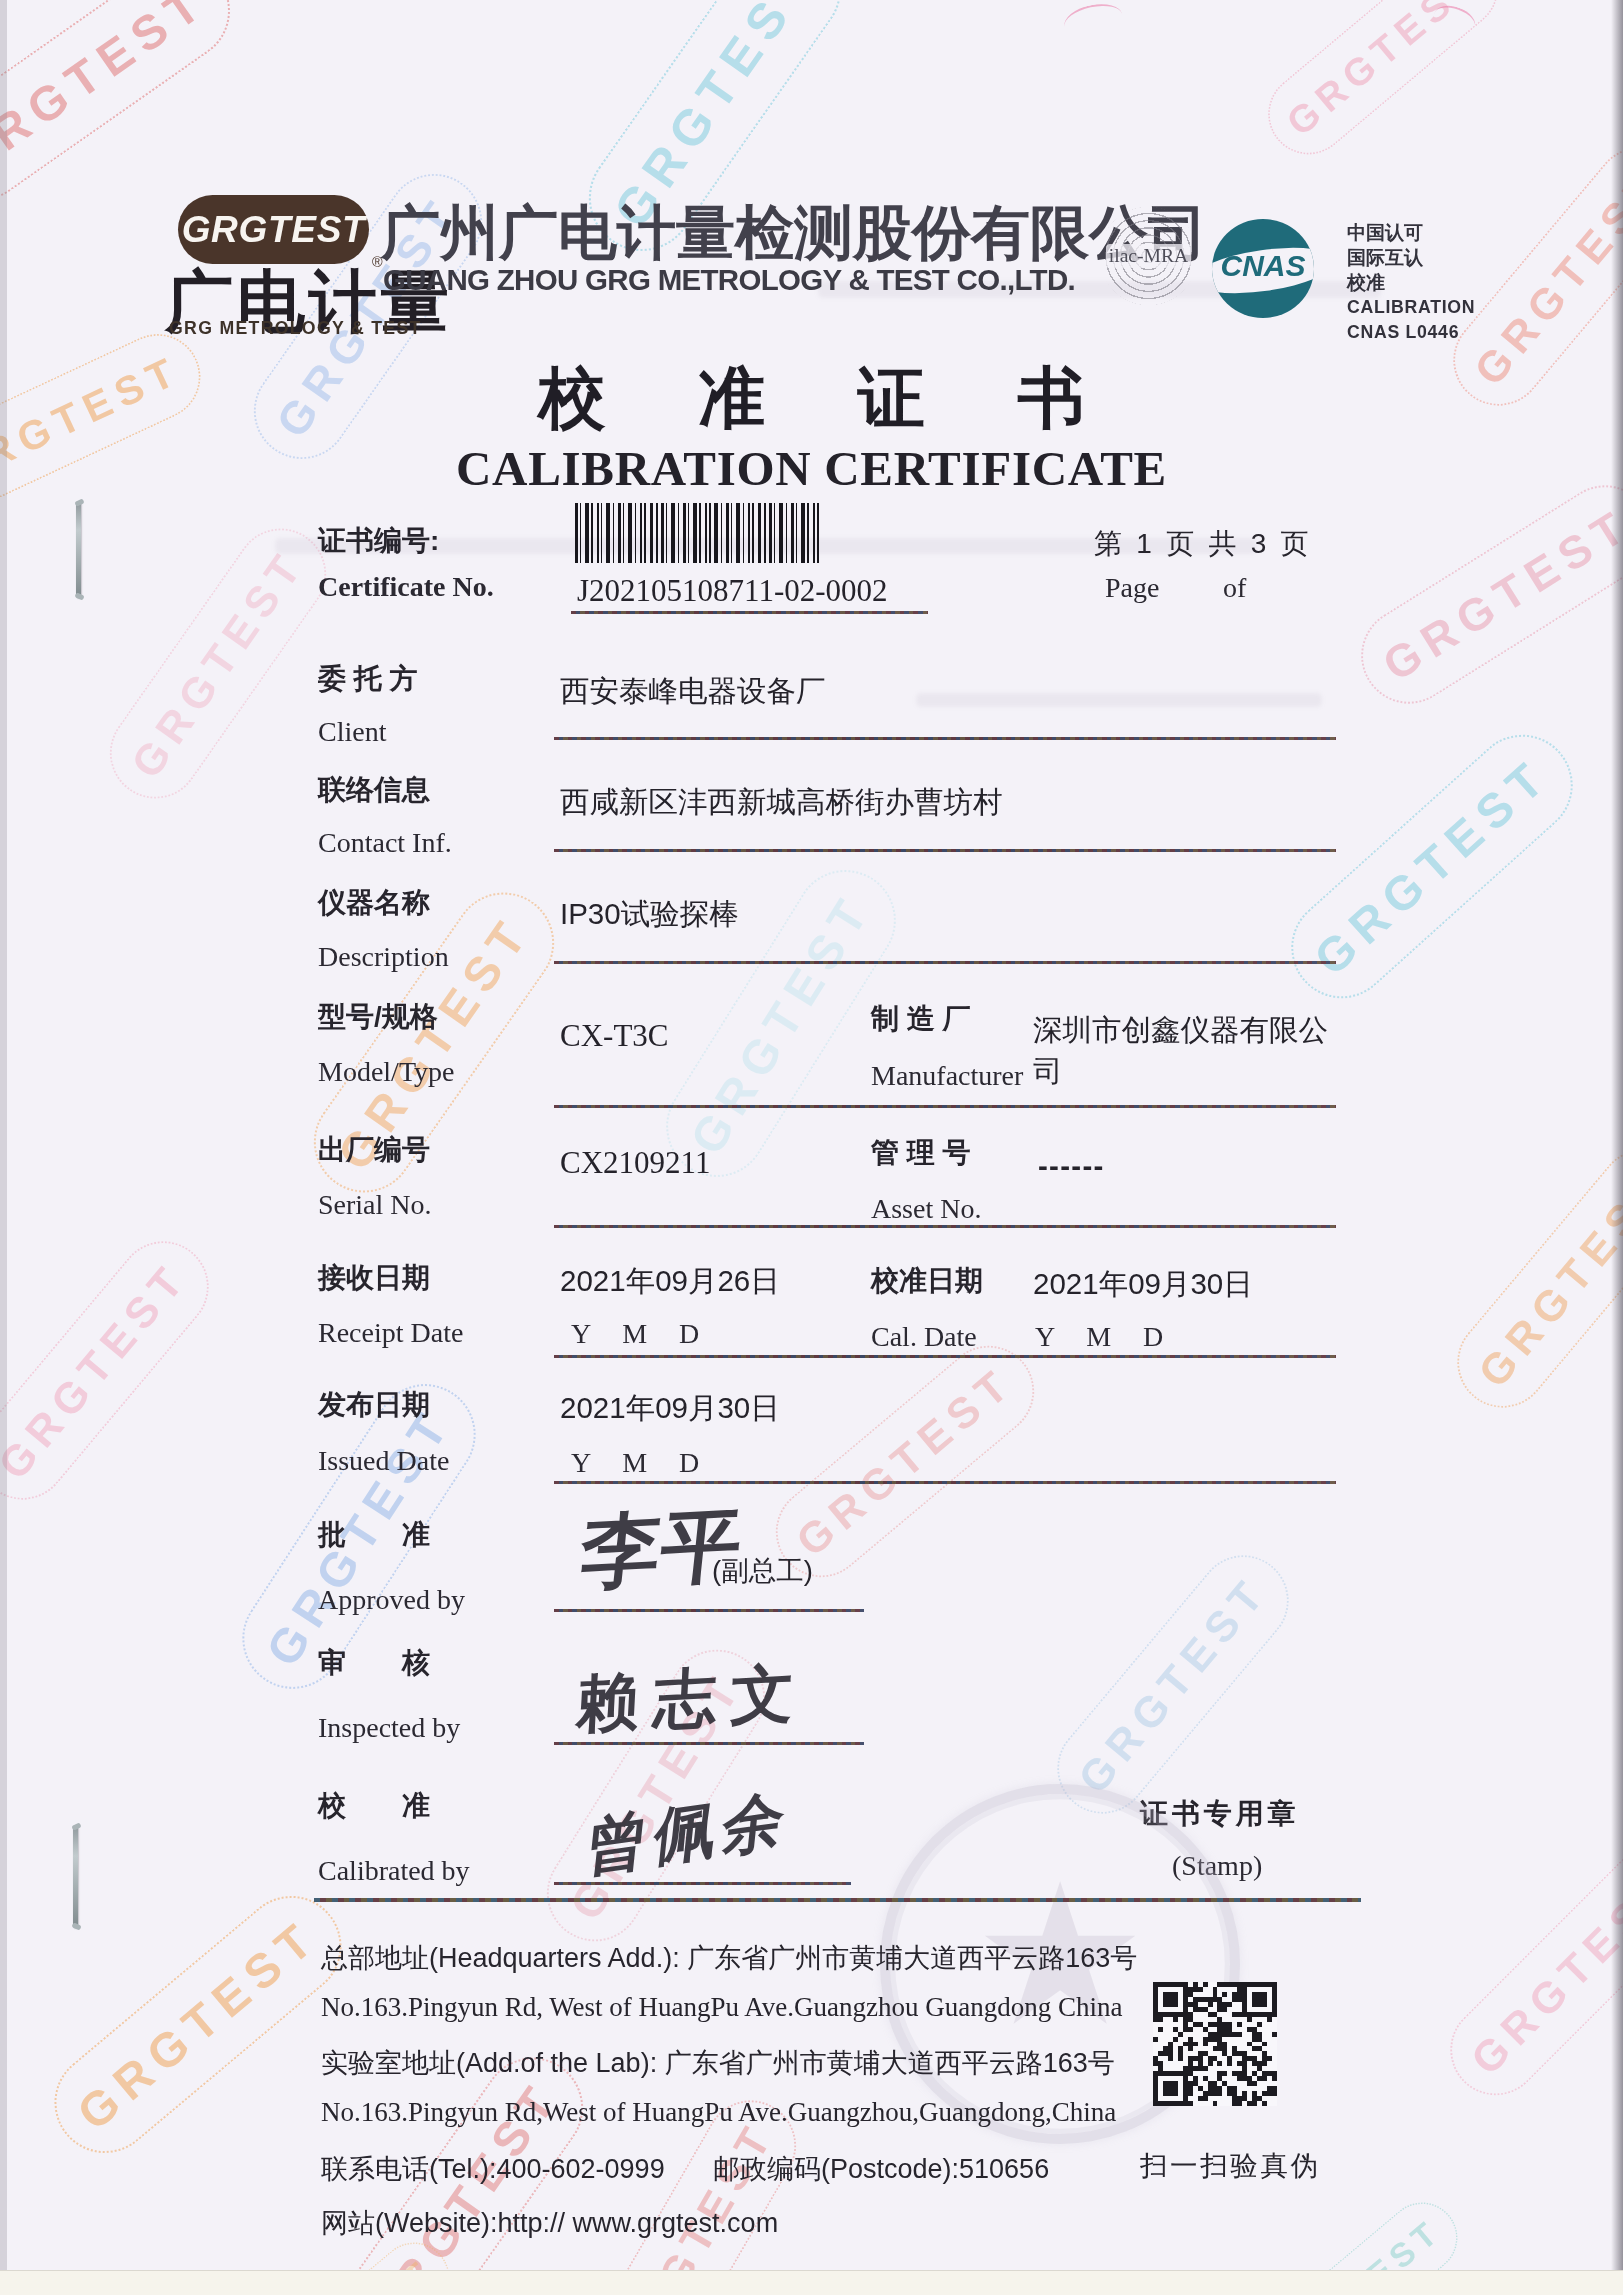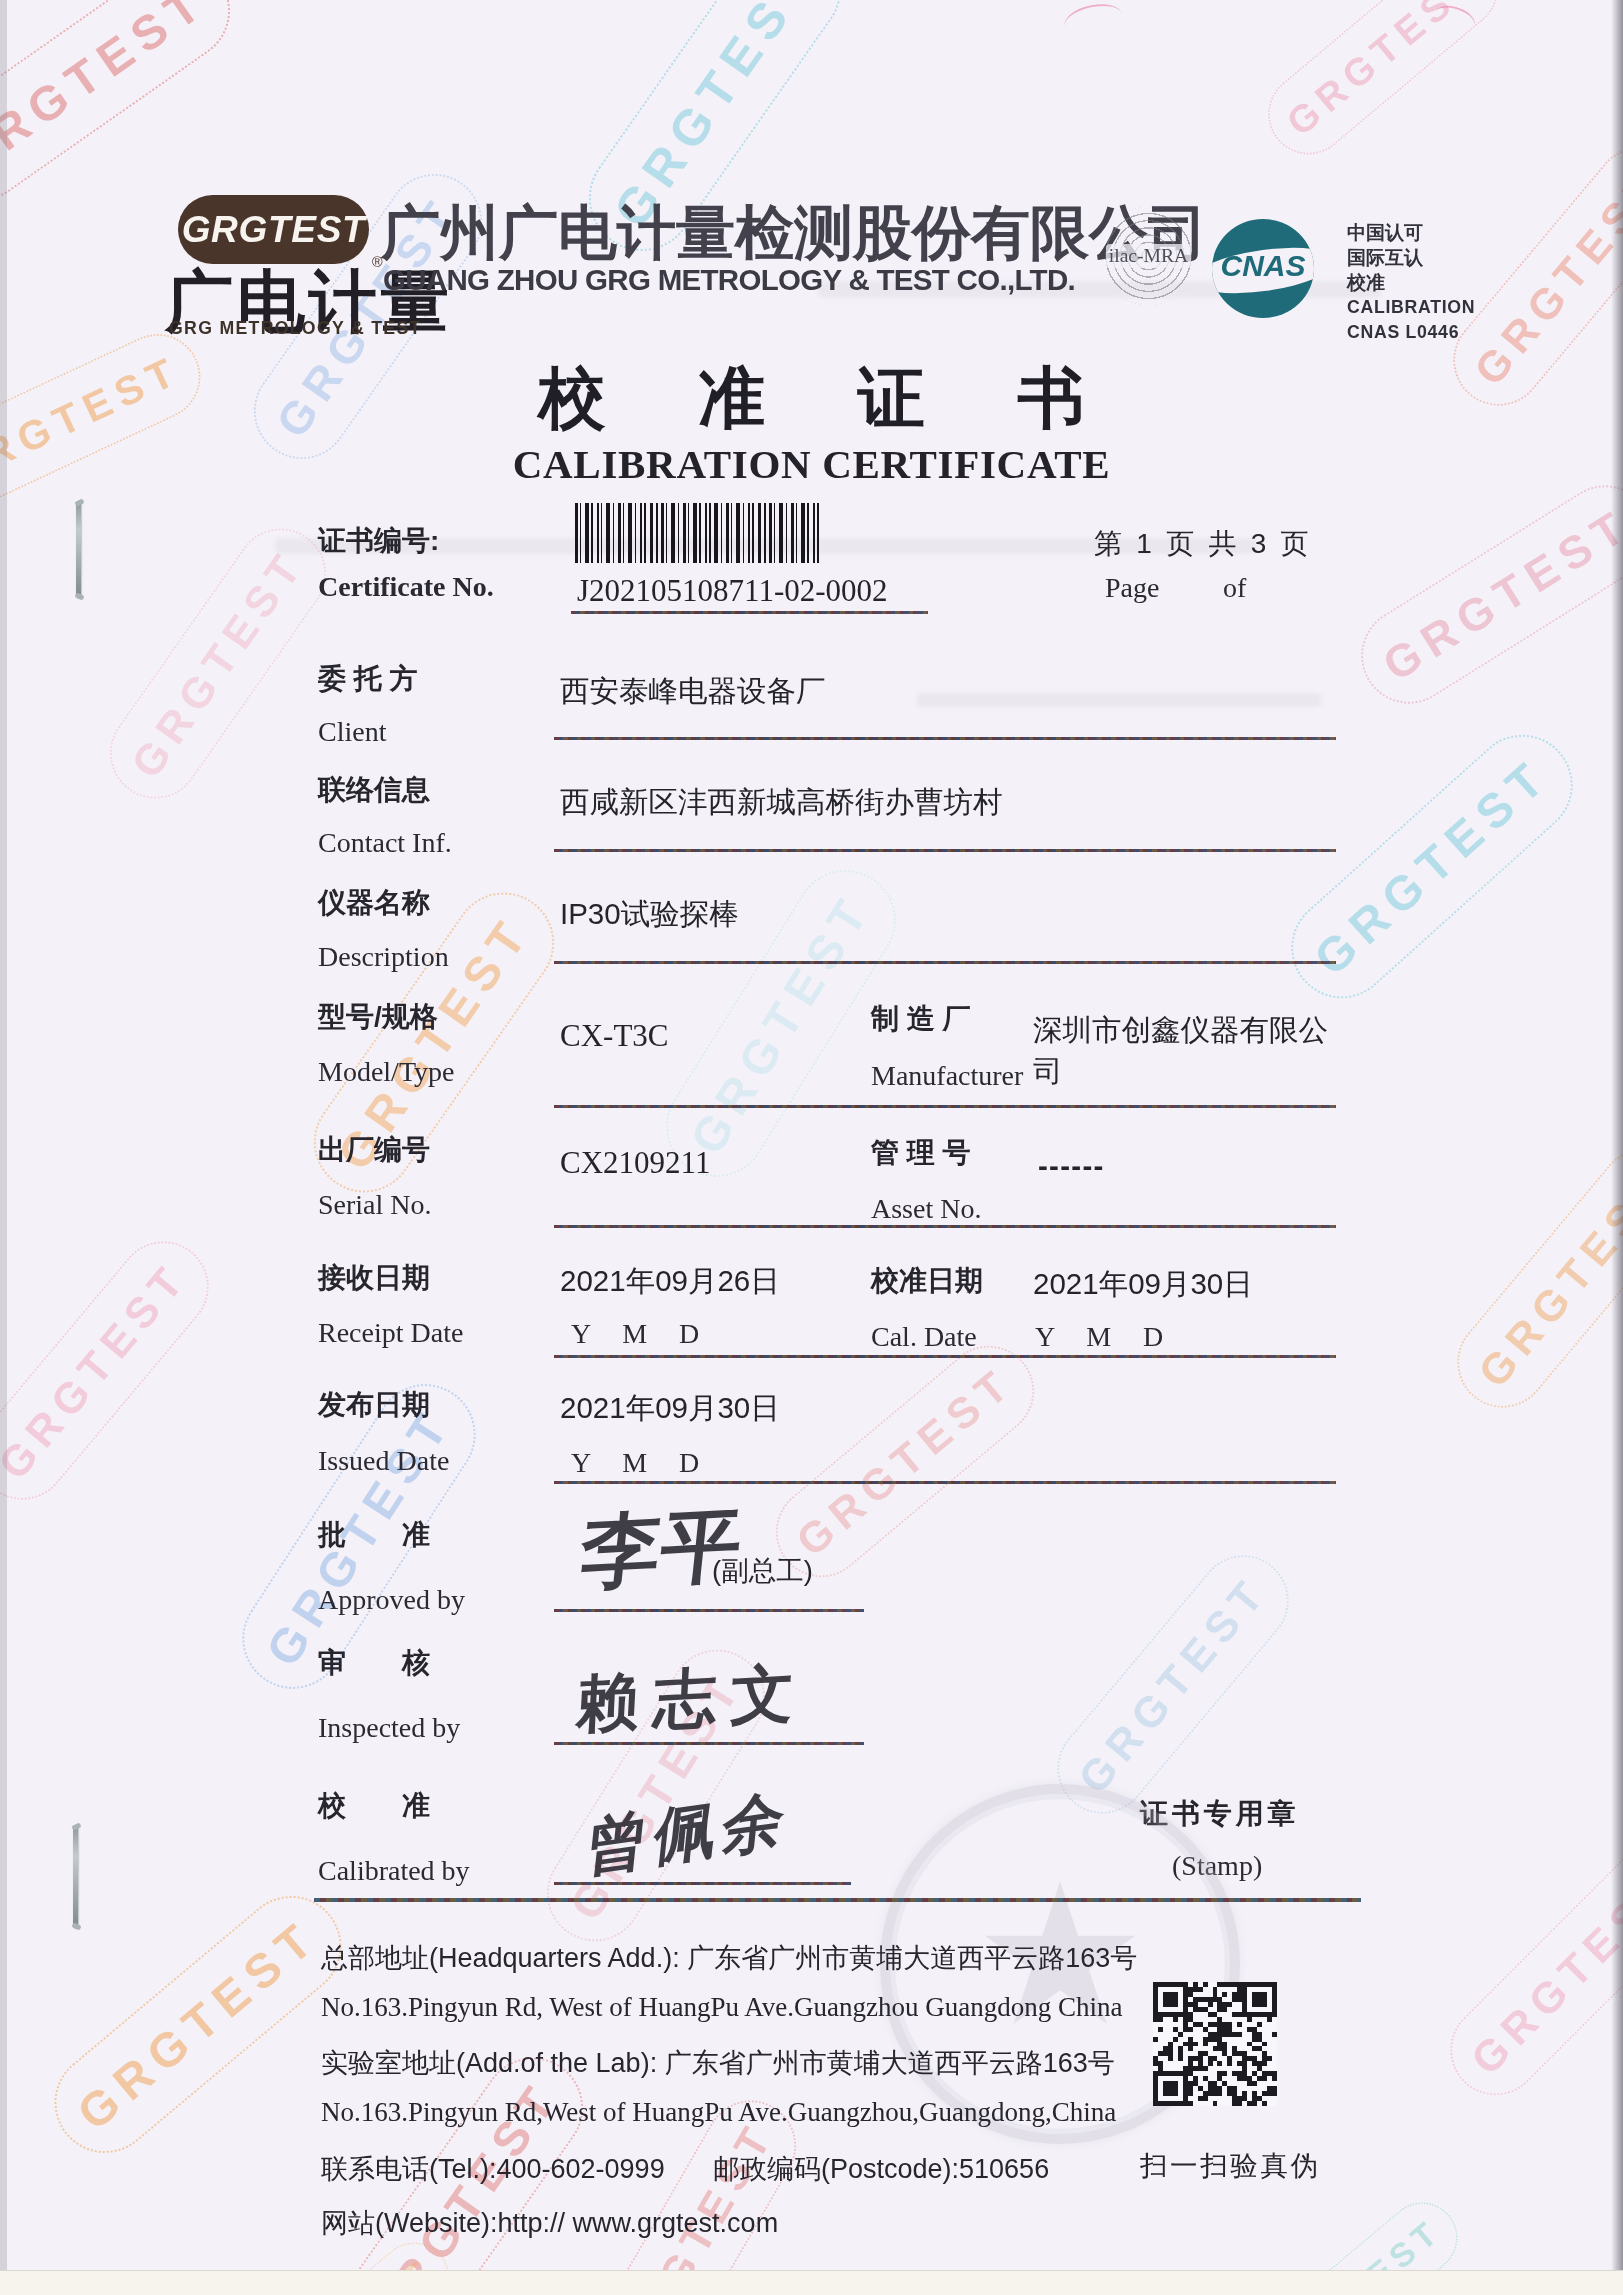--- a/index.html
+++ b/index.html
@@ -43,21 +43,21 @@
     border-radius:50%;transform:rotate(-8deg);}
   .cnas .txt{position:absolute;left:0;top:30px;width:100%;text-align:center;
     font-weight:800;font-style:italic;font-size:30px;color:#1f6b7a;letter-spacing:0px;}
   .accred{position:absolute;left:1347px;top:220px;line-height:25px;color:#33323c;}
   .accred .cn{font-size:19px;font-weight:600;}
   .accred .en{font-size:17.7px;font-weight:700;letter-spacing:0.7px;}
   
   .title-cn{position:absolute;left:50%;top:353px;transform:translateX(-50%);
     font-size:67px;font-weight:800;color:#201e26;letter-spacing:37px;white-space:nowrap;padding-left:37px;}
   .title-en{position:absolute;left:50%;top:440px;transform:translateX(-50%);
-    font-family:"Liberation Serif",serif;font-size:41px;font-weight:700;color:#24222a;letter-spacing:0.7px;white-space:nowrap;}
+    font-family:"Liberation Serif",serif;font-size:49px;font-weight:700;color:#24222a;letter-spacing:0.7px;white-space:nowrap;}
   
   .cn-label{position:absolute;font-size:28px;font-weight:600;color:#27252d;white-space:nowrap;}
   .en-label{position:absolute;font-family:"Liberation Serif",serif;font-size:28px;color:#2b2932;white-space:nowrap;}
   .val{position:absolute;font-size:29.5px;color:#25232b;white-space:nowrap;}
   .val-en{font-family:"Liberation Serif",serif;font-size:31px;}
   .ymd{position:absolute;font-family:"Liberation Serif",serif;font-size:28px;color:#2b2932;word-spacing:25px;white-space:nowrap;}
   .rule{position:absolute;height:2.6px;background:linear-gradient(90deg,#43404b,#3a3742 40%,#4a4350);}
   .rule:after{content:"";position:absolute;inset:0;
     background:repeating-linear-gradient(90deg,rgba(200,60,60,.25) 0 4.6px,rgba(60,120,200,.25) 4.6px 9.2px,rgba(220,170,60,.25) 9.2px 13.7px);}
   .barcode{position:absolute;left:575px;top:503px;width:247px;height:60px;

